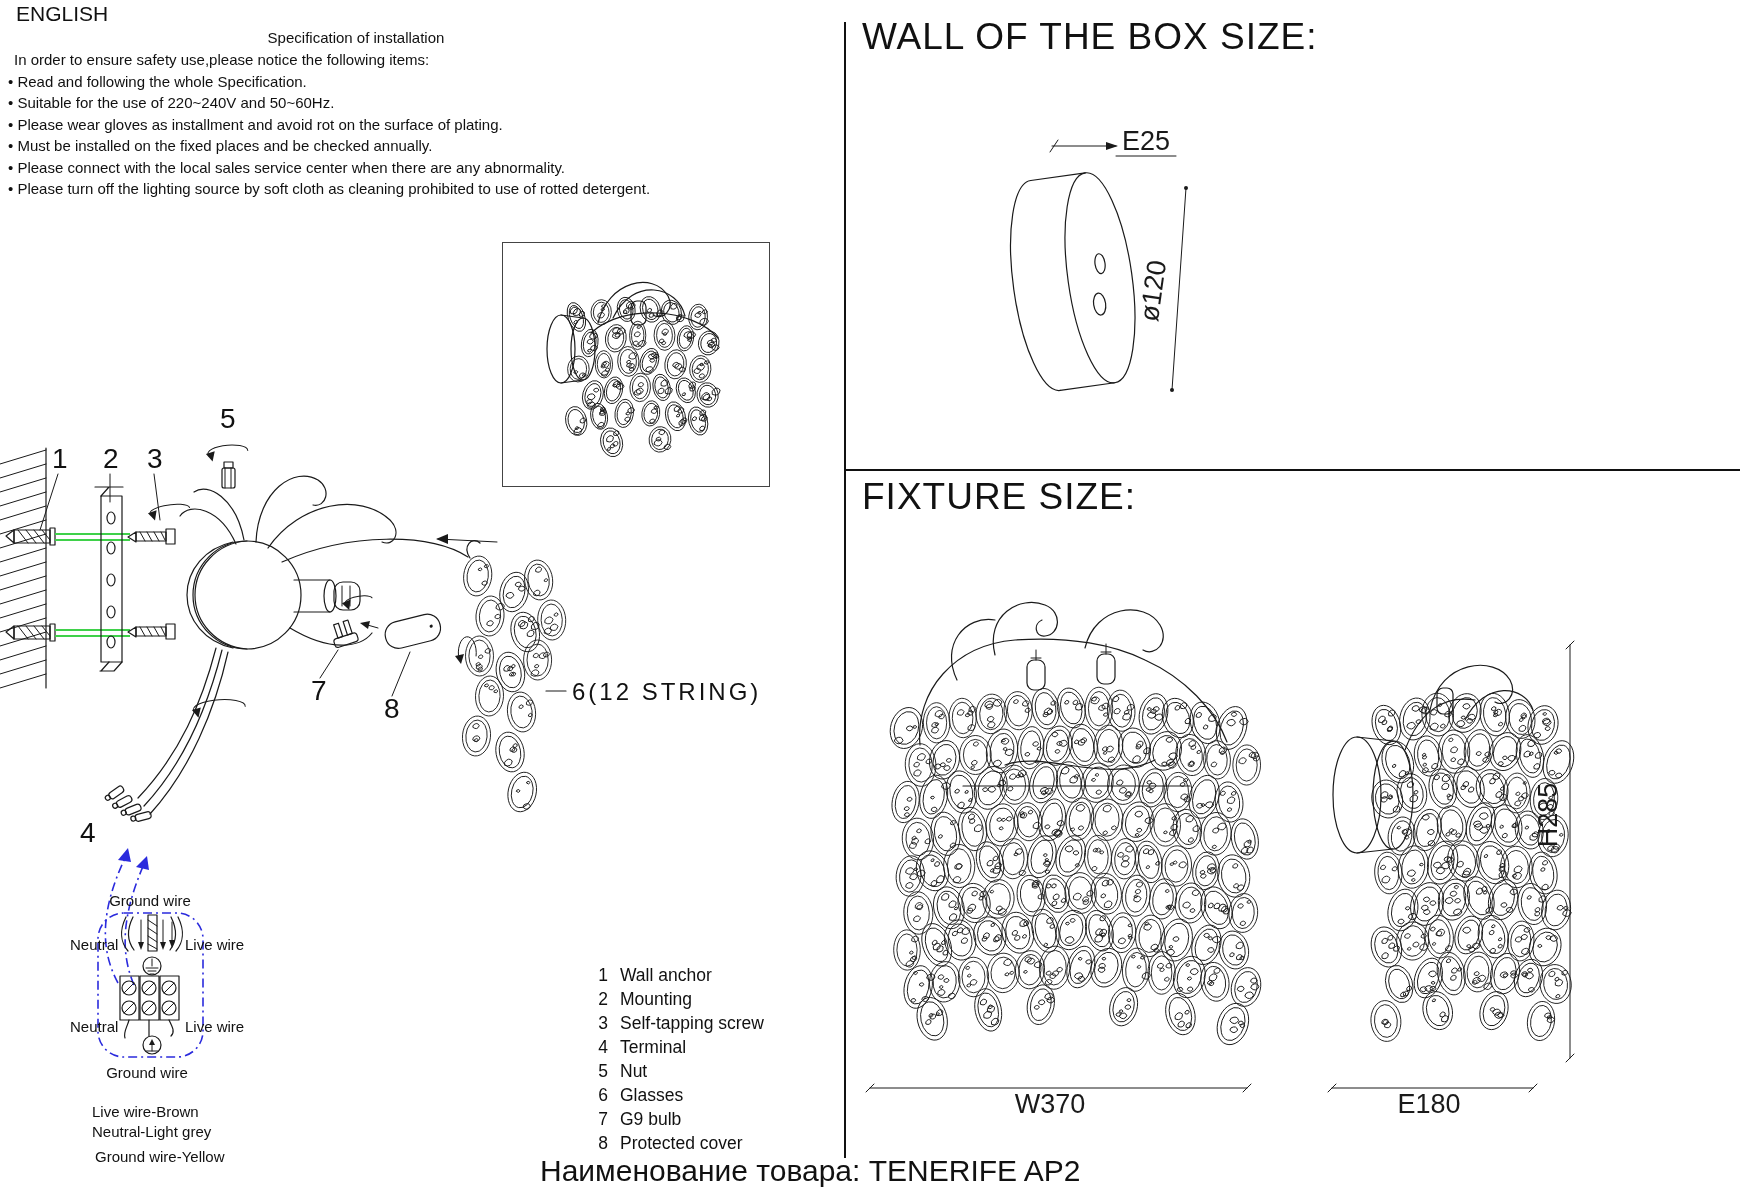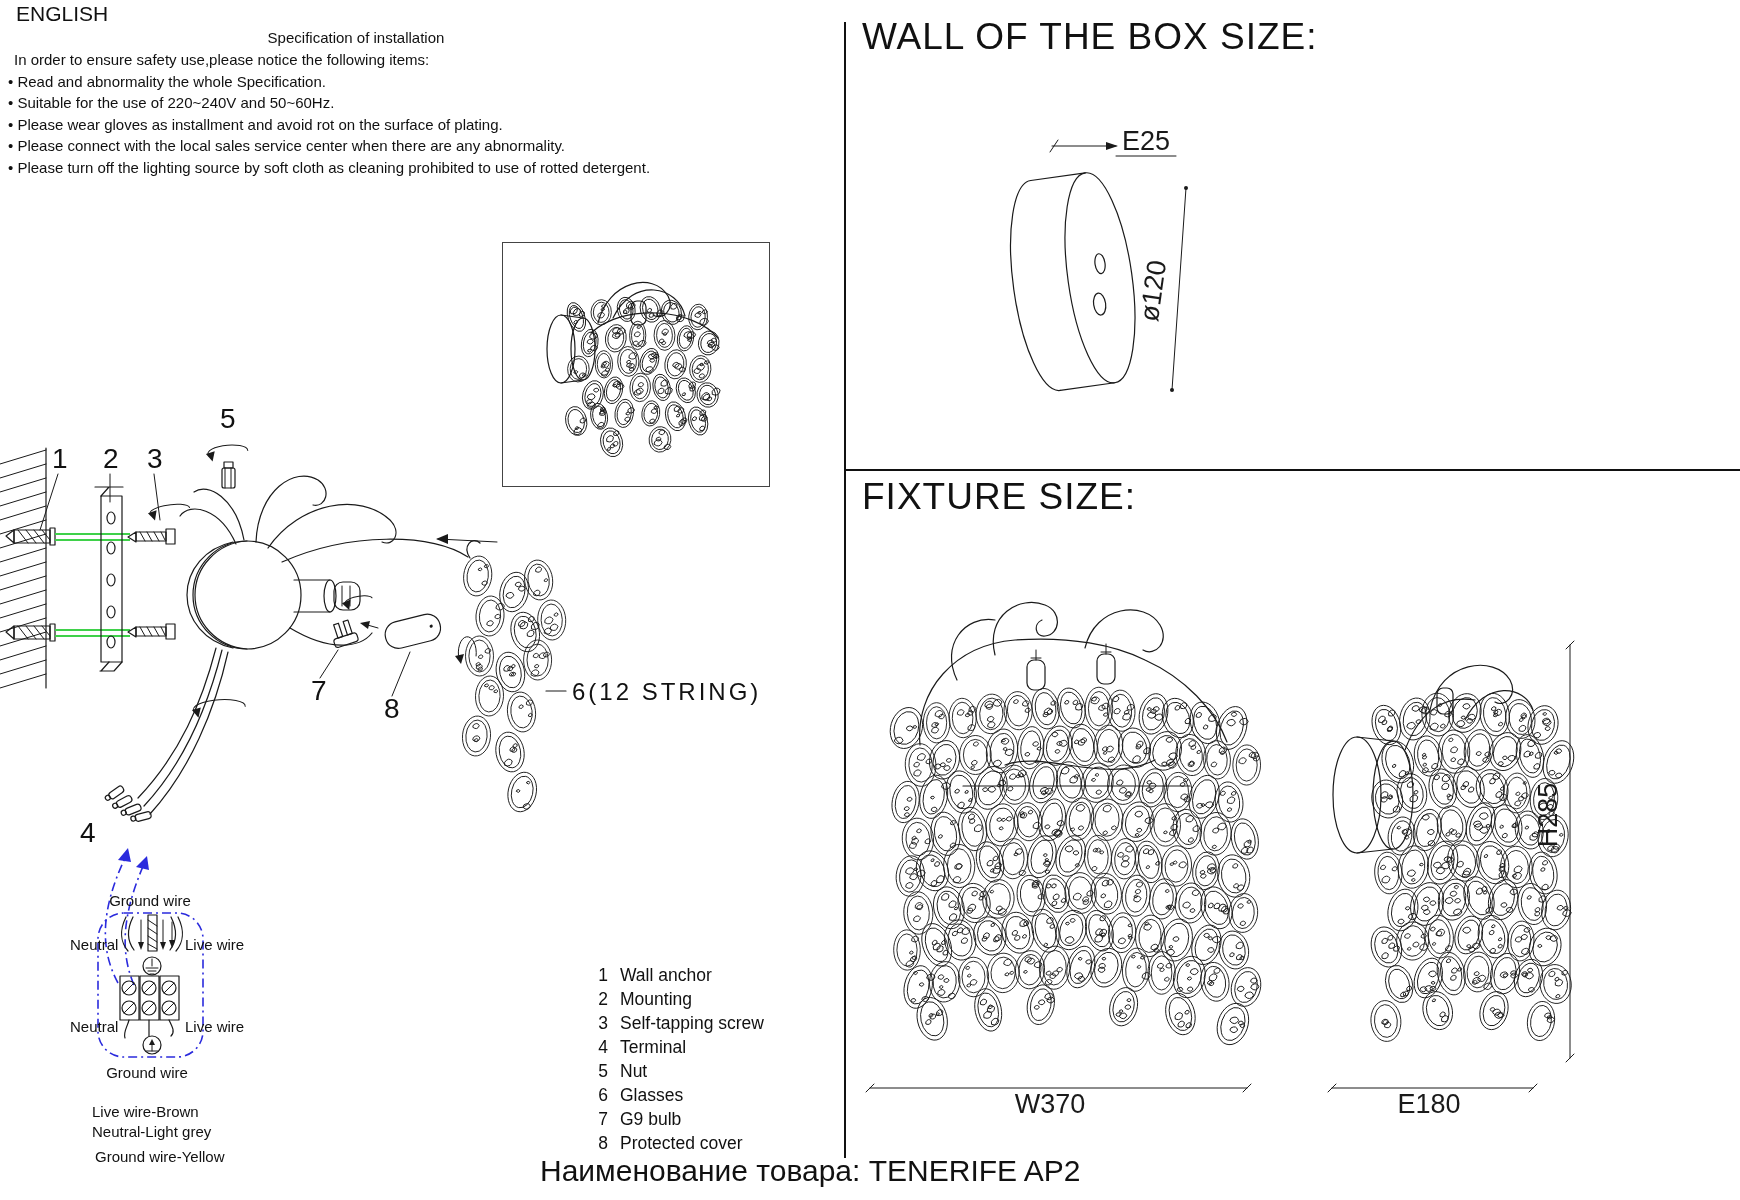--- a/index.html
+++ b/index.html
@@ -40,23 +40,24 @@
 </style>
 </head>
 <body>
 
 <div id="page">
 
   <div class="abs" id="english">ENGLISH</div>
   <div class="abs" id="spec-title">Specification of installation</div>
   <div class="abs" id="spec-intro">In order to ensure safety use,please notice the following items:</div>
   <div class="abs" id="spec-list">
-    <div class="it">Read and abnormality the whole Specification.</div>
+    <div class="it">Read and following the whole Specification.</div>
     <div class="it">Suitable for the use of 220~240V and 50~60Hz.</div>
     <div class="it">Please wear gloves as installment and avoid rot on the surface of plating.</div>
+    <div class="it">Must be installed on the fixed places and be checked annually.</div>
     <div class="it">Please connect with the local sales service center when there are any abnormality.</div>
     <div class="it">Please turn off the lighting source by soft cloth as cleaning prohibited to use of rotted detergent.</div>
   </div>
 
   <div class="abs vrule"></div>
   <div class="abs hrule"></div>
 
   <div class="abs" id="wall-heading">WALL OF THE BOX SIZE:</div>
   <div class="abs" id="fixture-heading">FIXTURE SIZE:</div>
 

